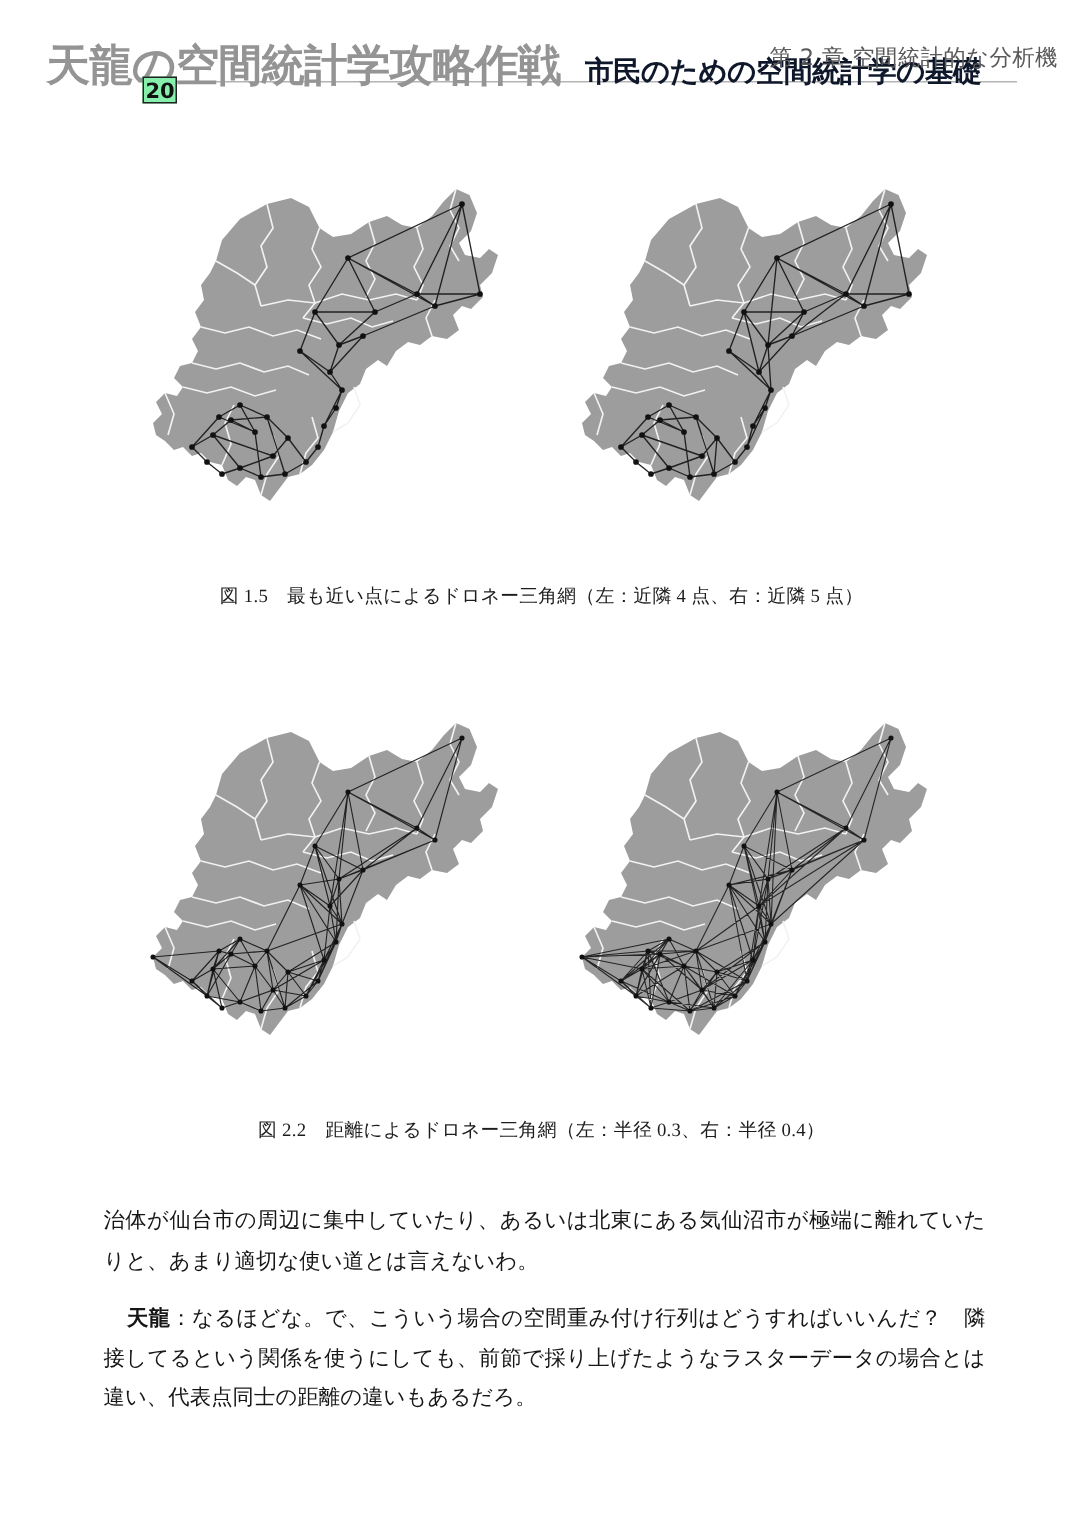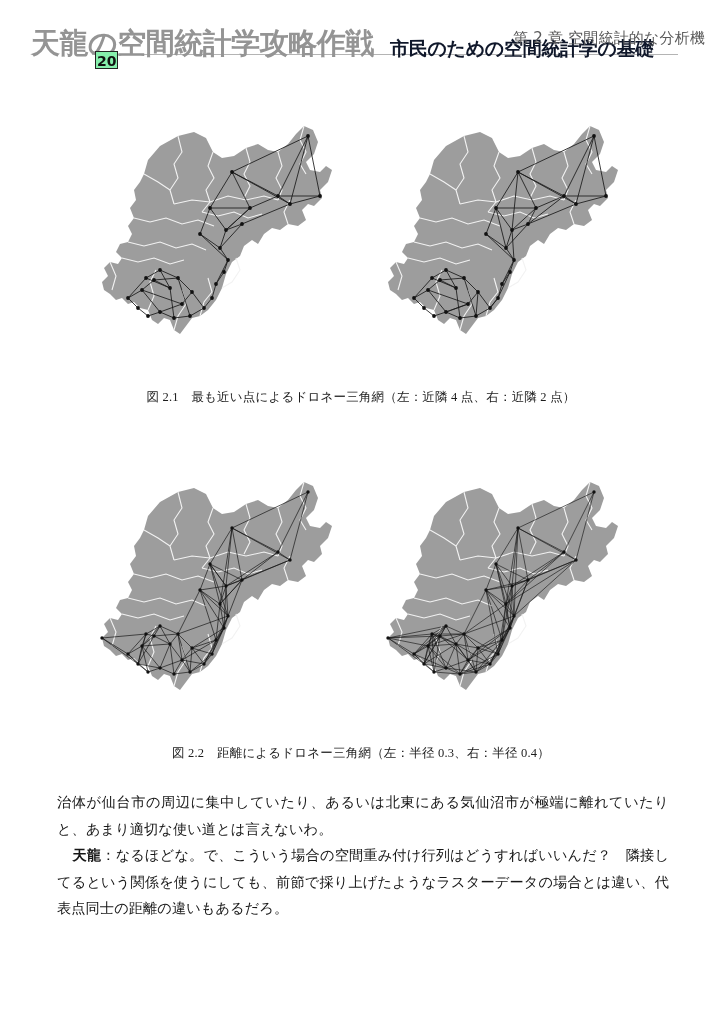--- a/index.html
+++ b/index.html
@@ -129,21 +129,21 @@
     top: 789px;
     width: 612px;
     font-family: "Liberation Serif", "DejaVu Serif", serif;
     font-size: 14.2px;
     line-height: 26.5px;
     color: #161616;
     text-align: justify;
     letter-spacing: 0.1px;
   }
   .body-text p {
-    margin: 0;
+    margin: 12px;
   }
   .body-text p.indent {
     text-indent: 1.1em;
   }
   .speaker {
     font-weight: bold;
   }
 </style>
 </head>
 <body>
@@ -279,21 +279,21 @@
               <circle cx="78" cy="158" r="1.9"></circle>
             <circle cx="64" cy="166" r="1.9"></circle>
               <circle cx="96" cy="166" r="1.9"></circle>
             <circle cx="110" cy="180" r="1.9"></circle>
               <circle cx="100" cy="192" r="1.9"></circle>
           </g>
         </svg>
       </div>
 
     </div>
-    <div class="fig-caption">図 2.1　最も近い点によるドロネー三角網（左：近隣 4 点、右：近隣 2 点）</div>
+    <div class="fig-caption">図 1.5　最も近い点によるドロネー三角網（左：近隣 4 点、右：近隣 5 点）</div>
   </div>
 
   <div class="figure-block" style="top:468px;">
     <div class="figure-row">
 
       <div class="map-panel">
         <svg viewBox="0 0 272 272" xmlns="http://www.w3.org/2000/svg">
           <g>
             <path fill="#9d9d9d" d="M62,62 L66,48 L78,34 L96,24 L112,20 L124,26 L131,40 L140,46 L152,44 L164,36 L176,32 L186,38 L196,40 L206,32 L214,22 L222,14 L231,18 L236,30 L232,42 L224,50 L228,58 L238,60 L244,54 L250,58 L246,70 L238,78 L240,86 L232,94 L226,92 L220,98 L224,108 L216,114 L206,112 L198,118 L190,116 L182,122 L176,132 L170,128 L162,134 L158,144 L150,150 L144,162 L140,176 L134,188 L126,198 L118,204 L110,206 L104,214 L98,222 L92,218 L88,208 L82,206 L76,212 L70,208 L66,198 L58,196 L52,190 L46,192 L40,186 L34,188 L28,182 L22,178 L20,170 L26,164 L22,156 L28,150 L36,152 L40,146 L34,140 L38,132 L46,130 L50,122 L46,114 L52,106 L48,96 L54,88 L52,78 L58,70 Z"></path>
           </g>

